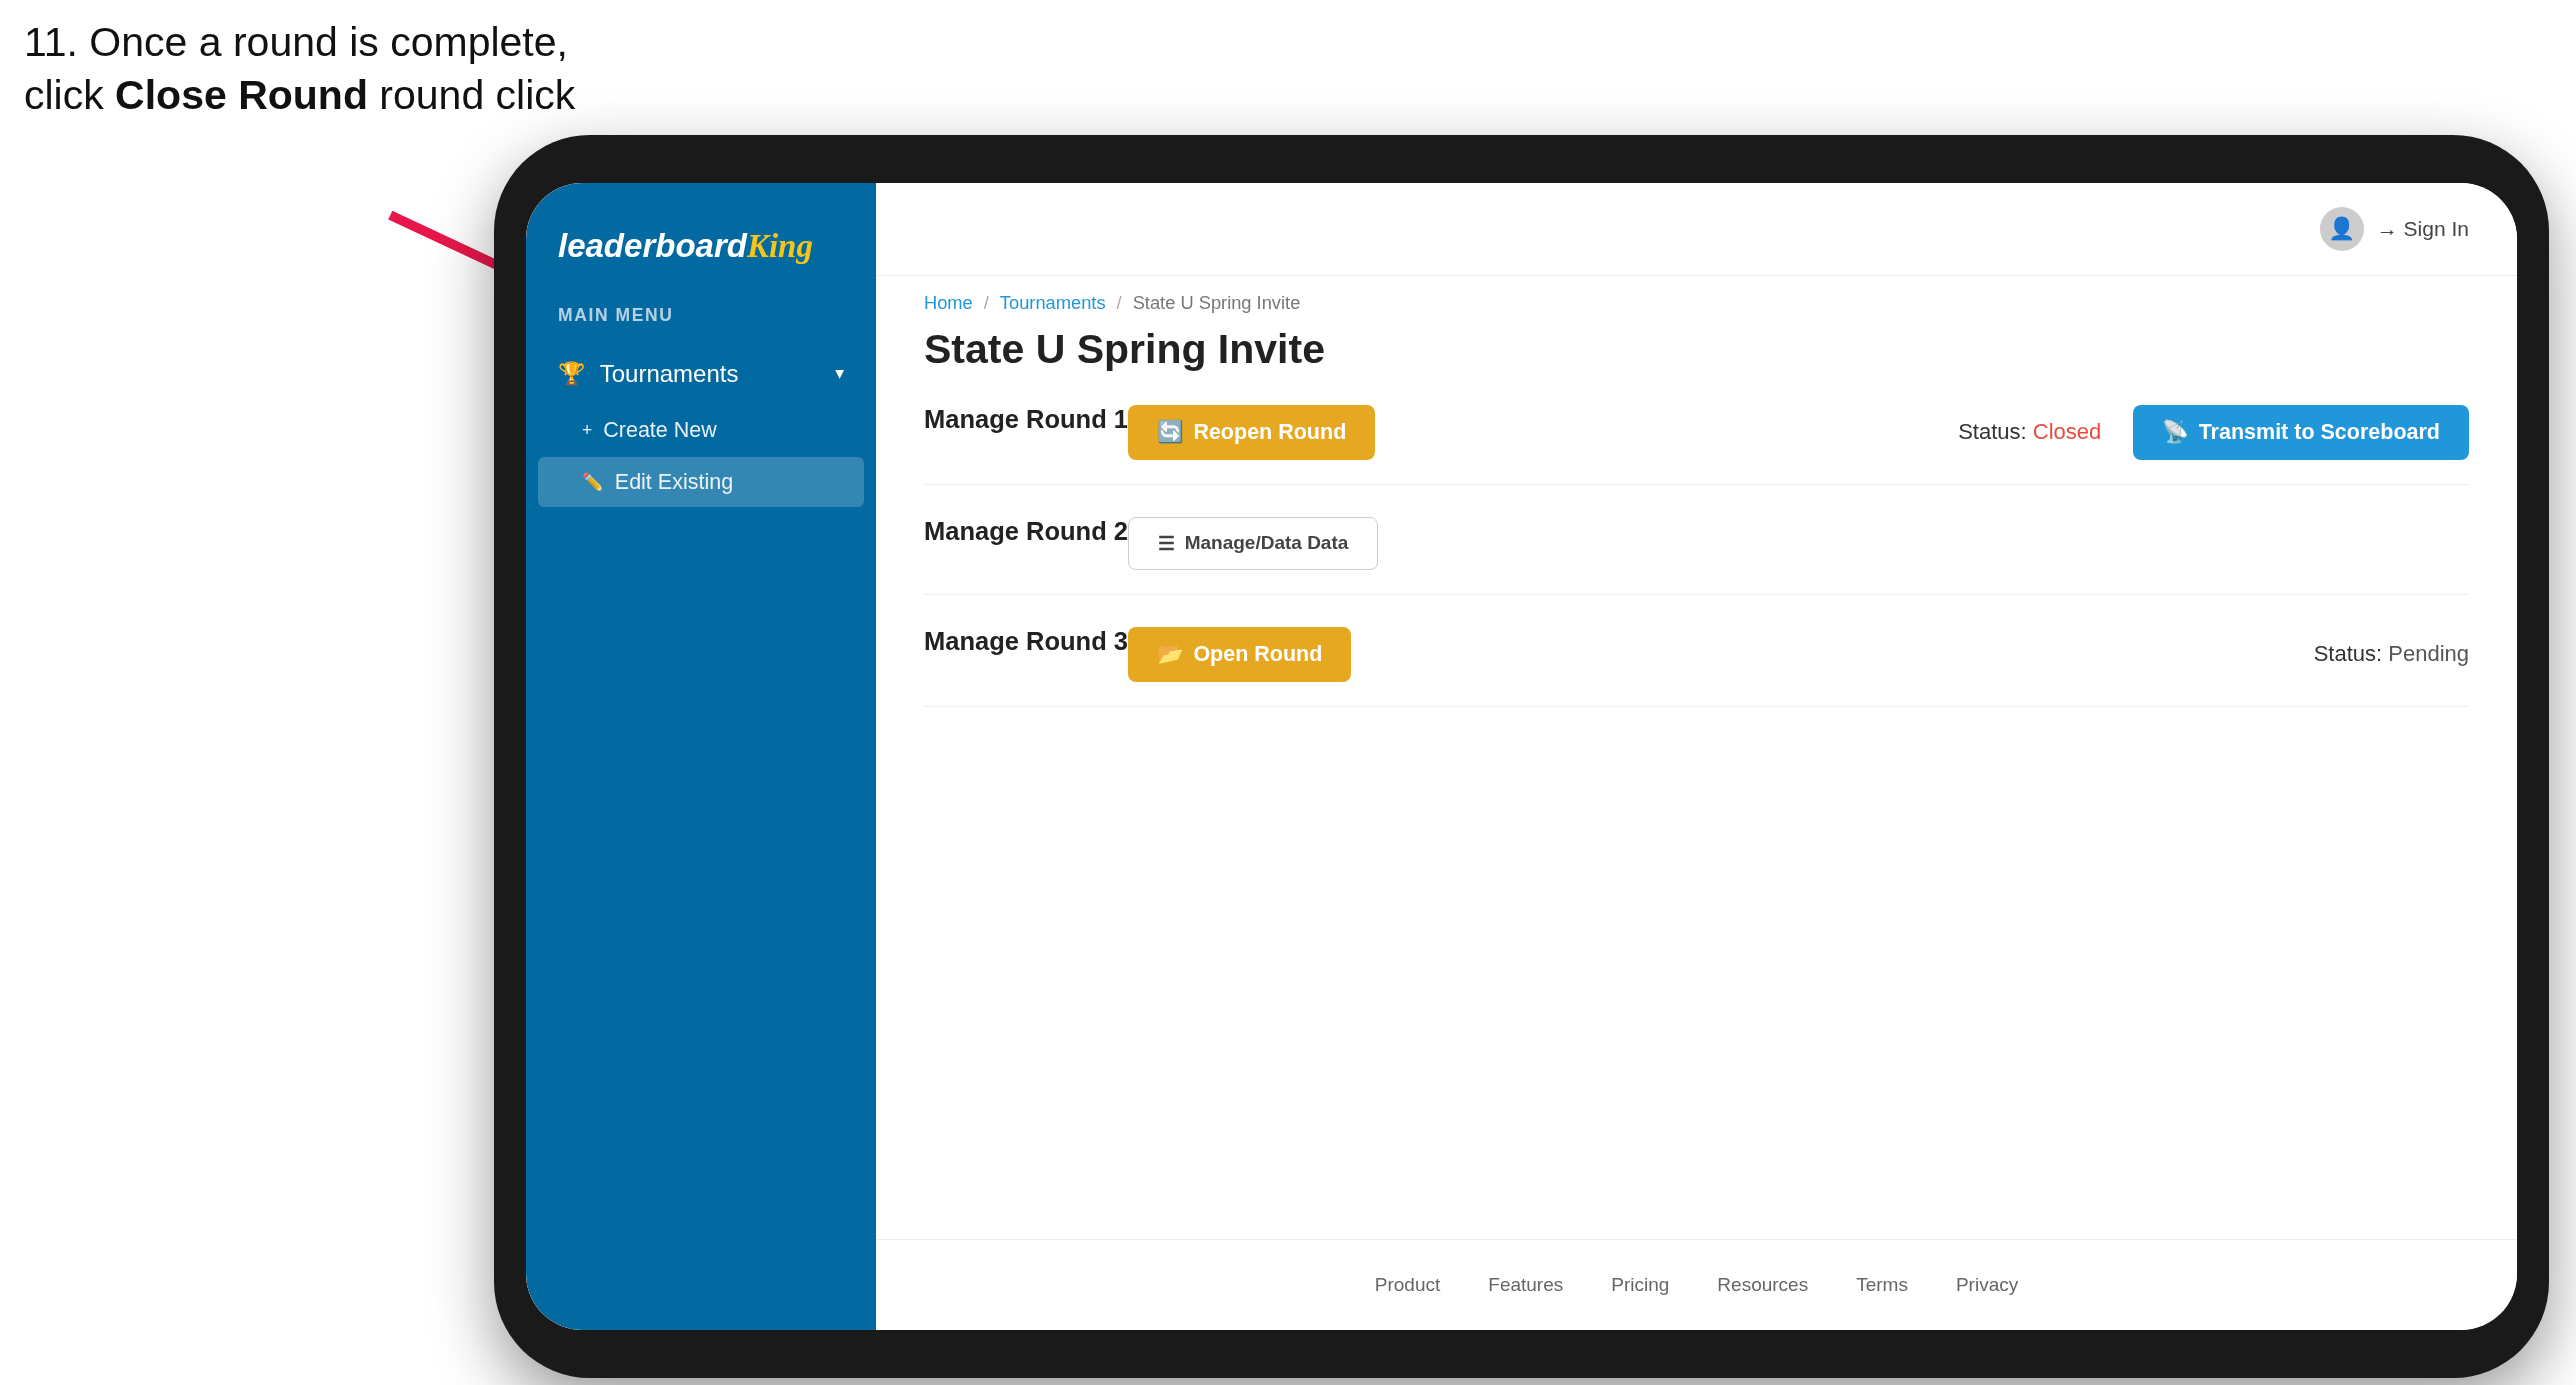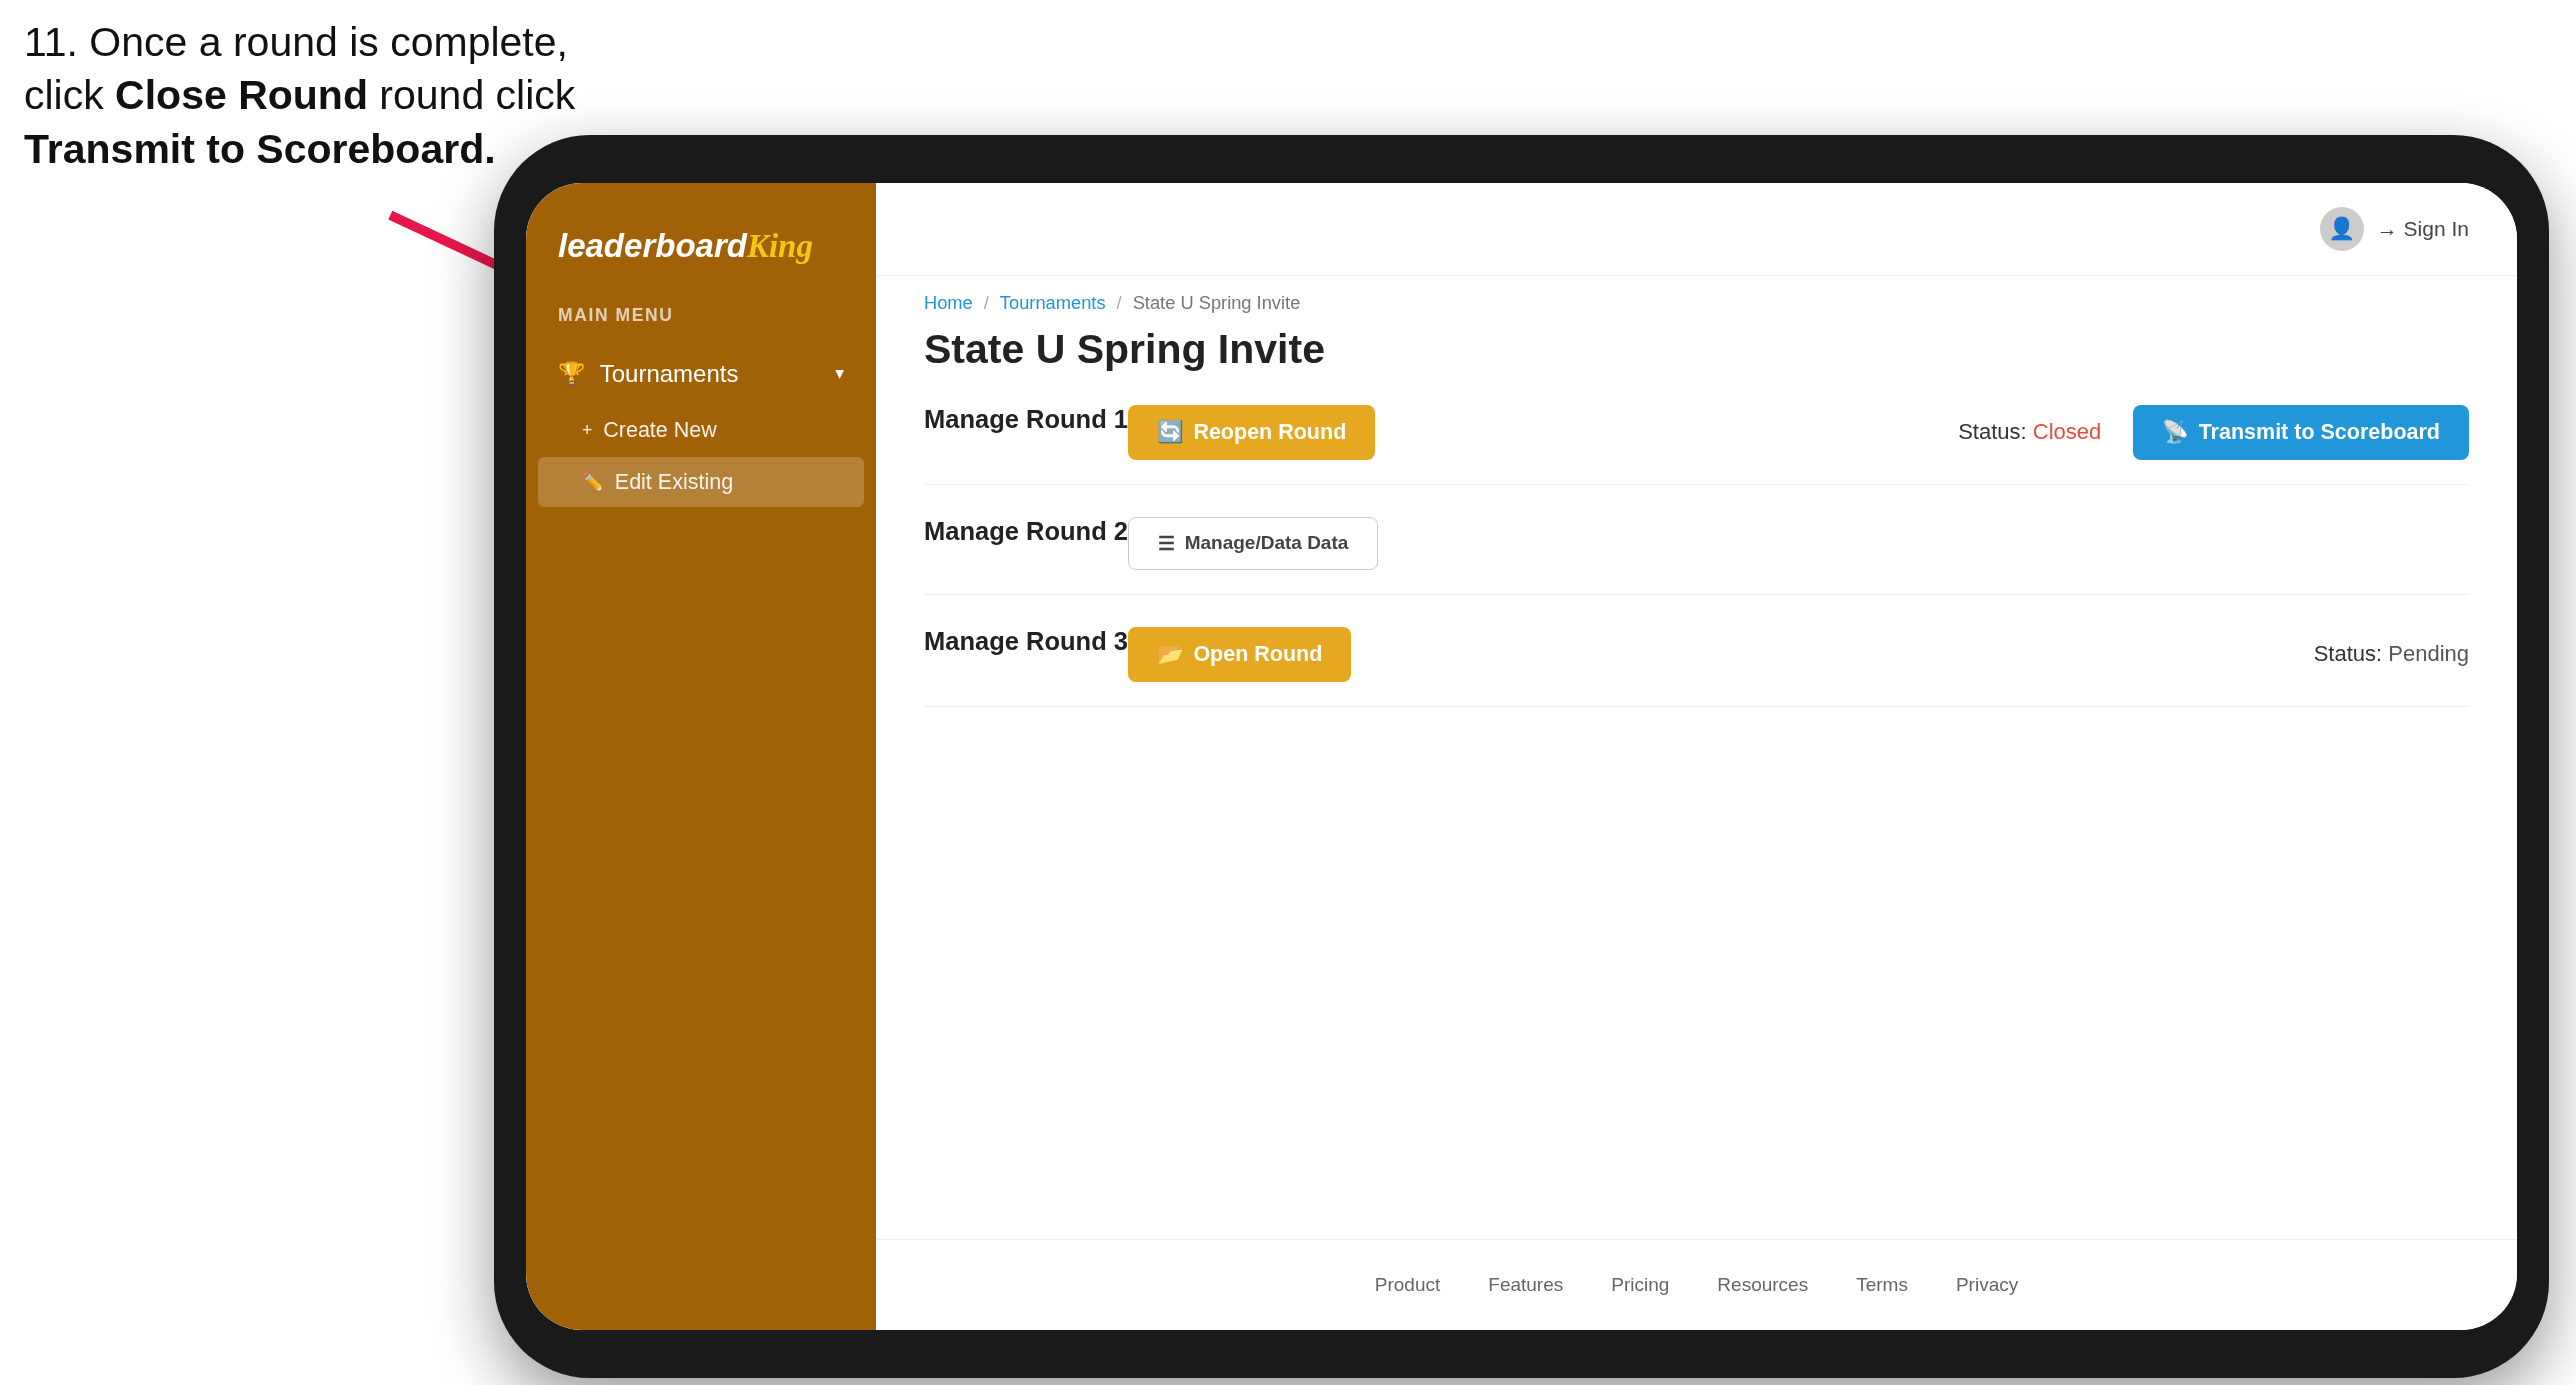--- a/index.html
+++ b/index.html
@@ -66,21 +66,21 @@
     .app-layout {
       display: flex;
       flex: 1;
       height: 100%;
       overflow: hidden;
     }
 
     
     .sidebar {
       width: 350px;
-      background: #a16207;
+      background: #0369a1;
       flex-shrink: 0;
       display: flex;
       flex-direction: column;
       border-radius: 56px 0 0 56px;
     }
 
     .sidebar-logo {
       padding: 44px 32px 24px 32px;
     }
 
@@ -314,21 +314,20 @@
     }
   </style>
 </head>
 <body>
 
 <div class="instruction-area">
   <span>11. Once a round is complete,</span><br>
   <span>
     <span>click </span><strong>Close Round</strong><span> round click</span>
   </span><br>
-  <strong>Transmit to Scoreboard.</strong>
 </div>
 
 <svg class="arrow-overlay" xmlns="http://www.w3.org/2000/svg" viewBox="0 0 3234 1740" width="2576" height="1386">
   <line x1="490" y1="270" x2="1770" y2="870" stroke="#e8174b" stroke-width="12"></line>
 
   <polygon points="1770,870 1720,835 1740,890" fill="#e8174b"></polygon>
 </svg>
 
 <div class="tablet-device">
   <div class="tablet-screen">

